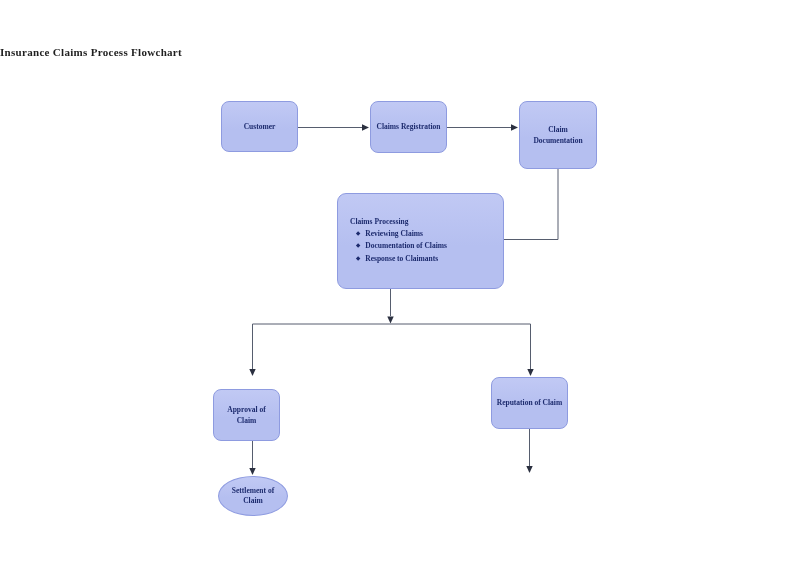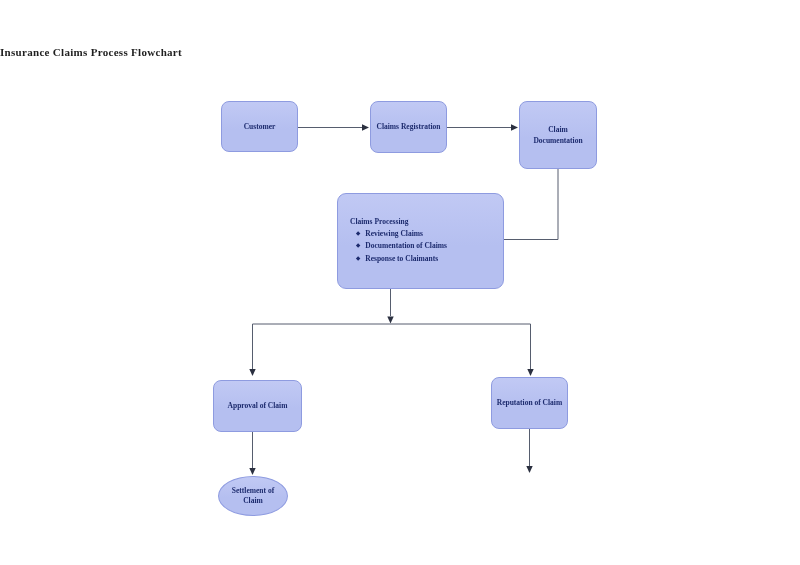--- a/index.html
+++ b/index.html
@@ -53,21 +53,21 @@
   .node.ellipse{
     border-radius:50%;
     line-height:1.35;
   }
   #node-customer            {left:221px; top:101px; width:77px;  height:51px;}
   #node-claims-registration {left:370px; top:101px; width:77px;  height:52px;}
   #node-claim-documentation {left:519px; top:101px; width:78px;  height:68px;}
   #node-claims-processing   {left:318px; top:193px; width:167px; height:96px; border-radius:9px;
                              align-items:flex-start; justify-content:flex-start; text-align:left;
                              padding:22px 8px 8px 12px;margin-left:19px;}
-  #node-approval            {left:213px; top:380px; width:89px;  height:52px;}
+  #node-approval            {left:213px; top:389px; width:67px;  height:52px;}
   #node-reputation          {left:491px; top:377px; width:77px;  height:52px;font-family:Liberation Serif, serif;}
   #node-settlement          {left:218px; top:476px; width:70px;  height:40px;}
   #node-complaints          {left:495px; top:474px; width:68px;  height:40px;}
   .process-text{width:100%;}
   .process-heading{display:block; margin-bottom:1px;}
   .bullet-row{display:flex; align-items:baseline; padding-left:6px; line-height:1.62;}
   .bullet-glyph{font-size:5.5px; margin-right:5px; position:relative; top:-1px;}
   svg.connectors{
     position:absolute;
     left:0; top:0;

